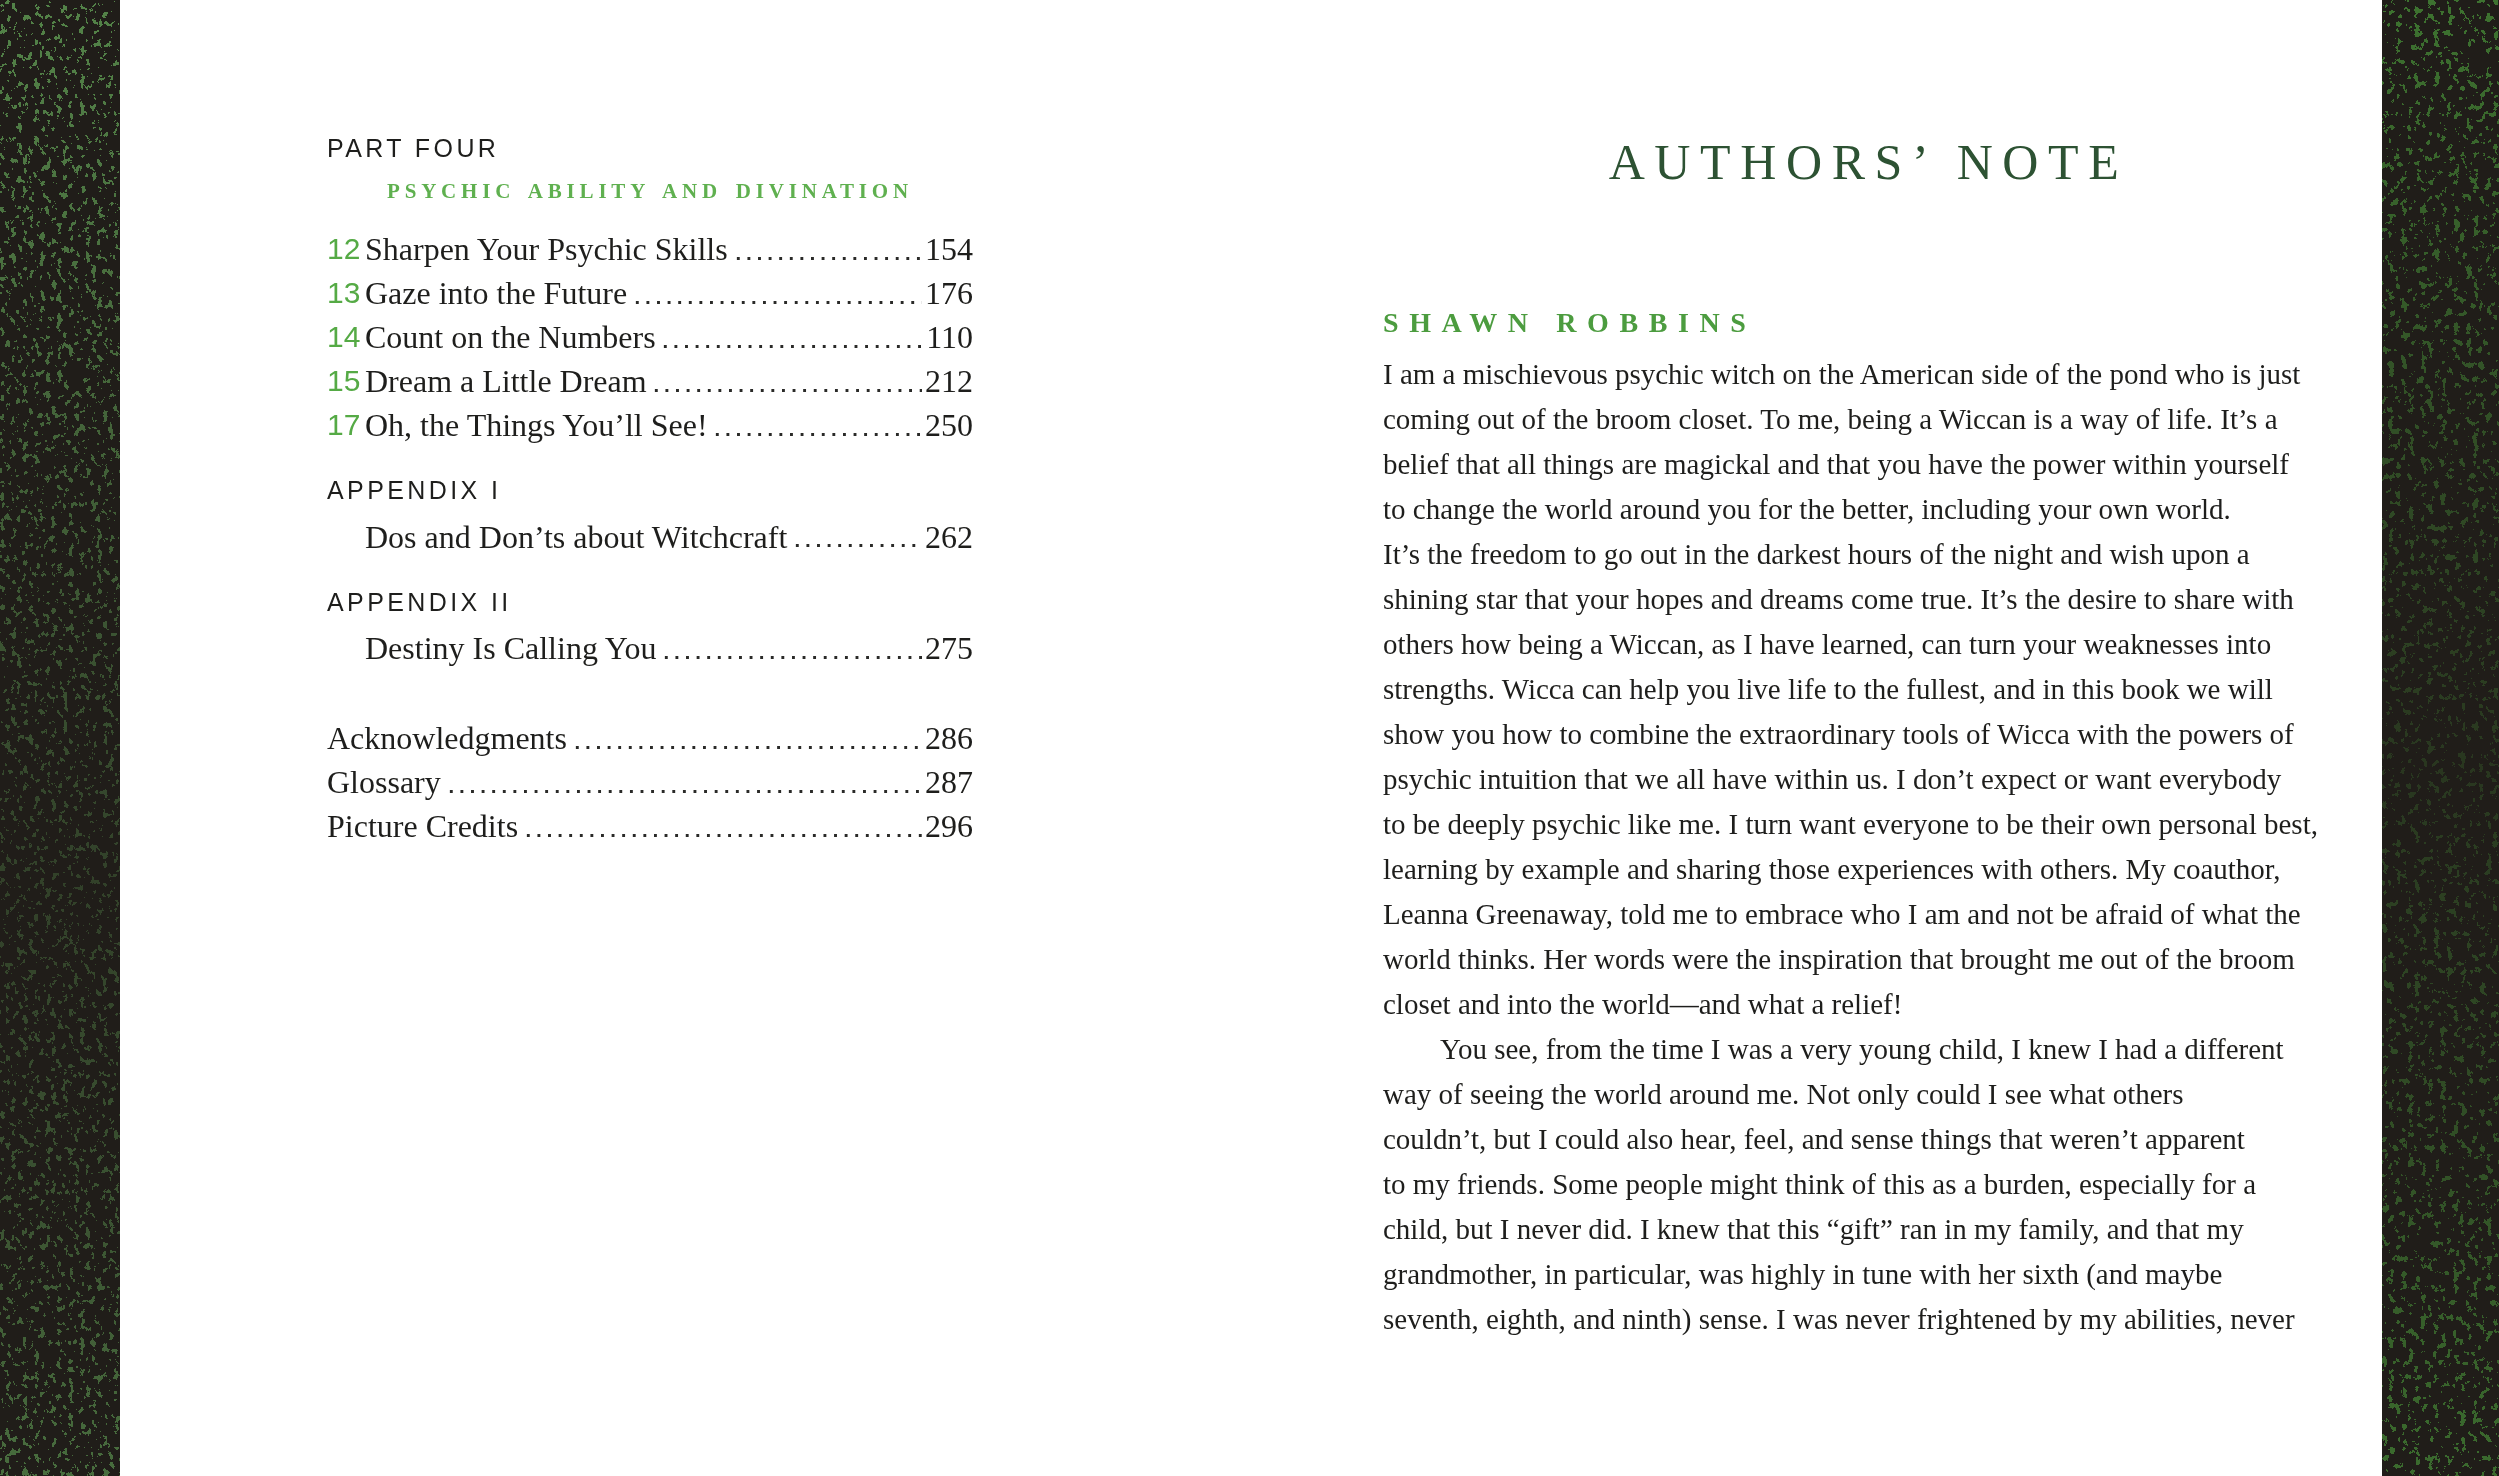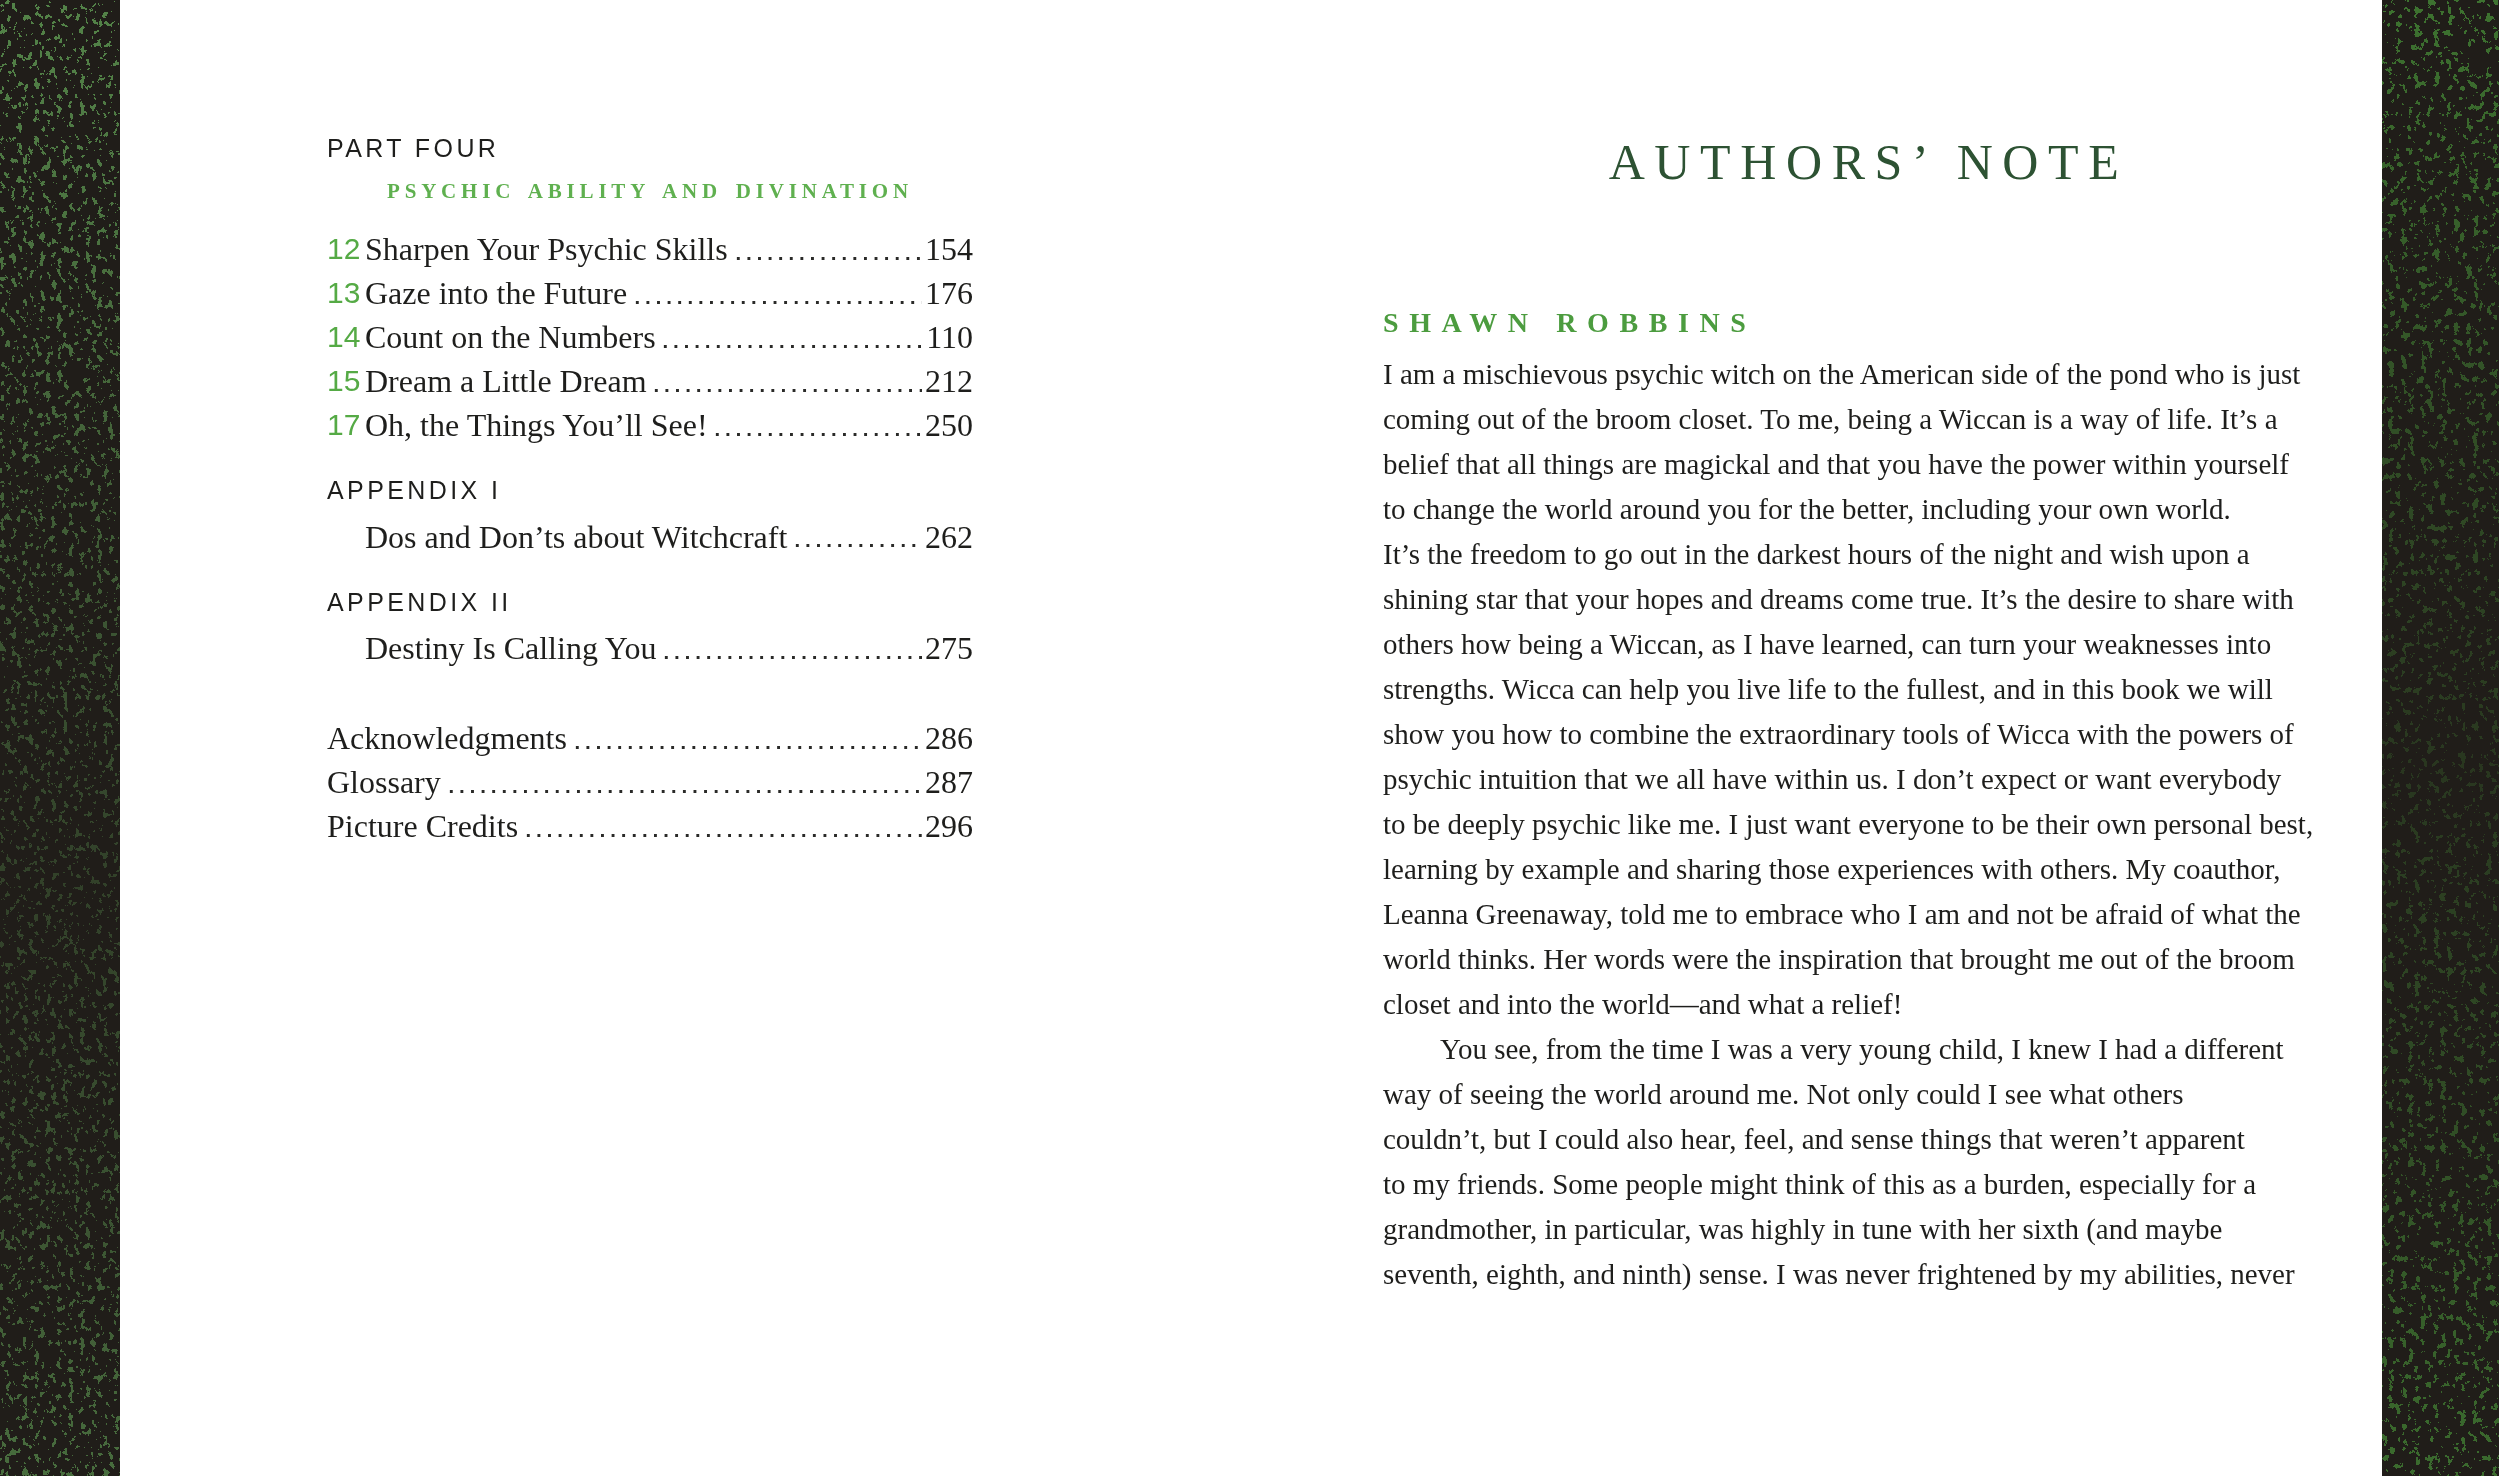--- a/index.html
+++ b/index.html
@@ -295,29 +295,30 @@
         <div class="body-line">I am a mischievous psychic witch on the American side of the pond who is just</div>
         <div class="body-line">coming out of the broom closet. To me, being a Wiccan is a way of life. It’s a</div>
         <div class="body-line">belief that all things are magickal and that you have the power within yourself</div>
         <div class="body-line">to change the world around you for the better, including your own world.</div>
         <div class="body-line">It’s the freedom to go out in the darkest hours of the night and wish upon a</div>
         <div class="body-line">shining star that your hopes and dreams come true. It’s the desire to share with</div>
         <div class="body-line">others how being a Wiccan, as I have learned, can turn your weaknesses into</div>
         <div class="body-line">strengths. Wicca can help you live life to the fullest, and in this book we will</div>
         <div class="body-line">show you how to combine the extraordinary tools of Wicca with the powers of</div>
         <div class="body-line">psychic intuition that we all have within us. I don’t expect or want everybody</div>
-        <div class="body-line">to be deeply psychic like me. I just want everyone to be their own personal best,</div>
+        <div class="body-line">to be deeply psychic like me. I turn want everyone to be their own personal best,</div>
         <div class="body-line">learning by example and sharing those experiences with others. My coauthor,</div>
         <div class="body-line">Leanna Greenaway, told me to embrace who I am and not be afraid of what the</div>
         <div class="body-line">world thinks. Her words were the inspiration that brought me out of the broom</div>
         <div class="body-line">closet and into the world—and what a relief!</div>
         <div class="body-line">        You see, from the time I was a very young child, I knew I had a different</div>
         <div class="body-line">way of seeing the world around me. Not only could I see what others</div>
         <div class="body-line">couldn’t, but I could also hear, feel, and sense things that weren’t apparent</div>
         <div class="body-line">to my friends. Some people might think of this as a burden, especially for a</div>
+        <div class="body-line">child, but I never did. I knew that this “gift” ran in my family, and that my</div>
         <div class="body-line">grandmother, in particular, was highly in tune with her sixth (and maybe</div>
         <div class="body-line">seventh, eighth, and ninth) sense. I was never frightened by my abilities, never</div>
       </div>
 
   </div>
 
 </div>
 
 
 </body></html>

